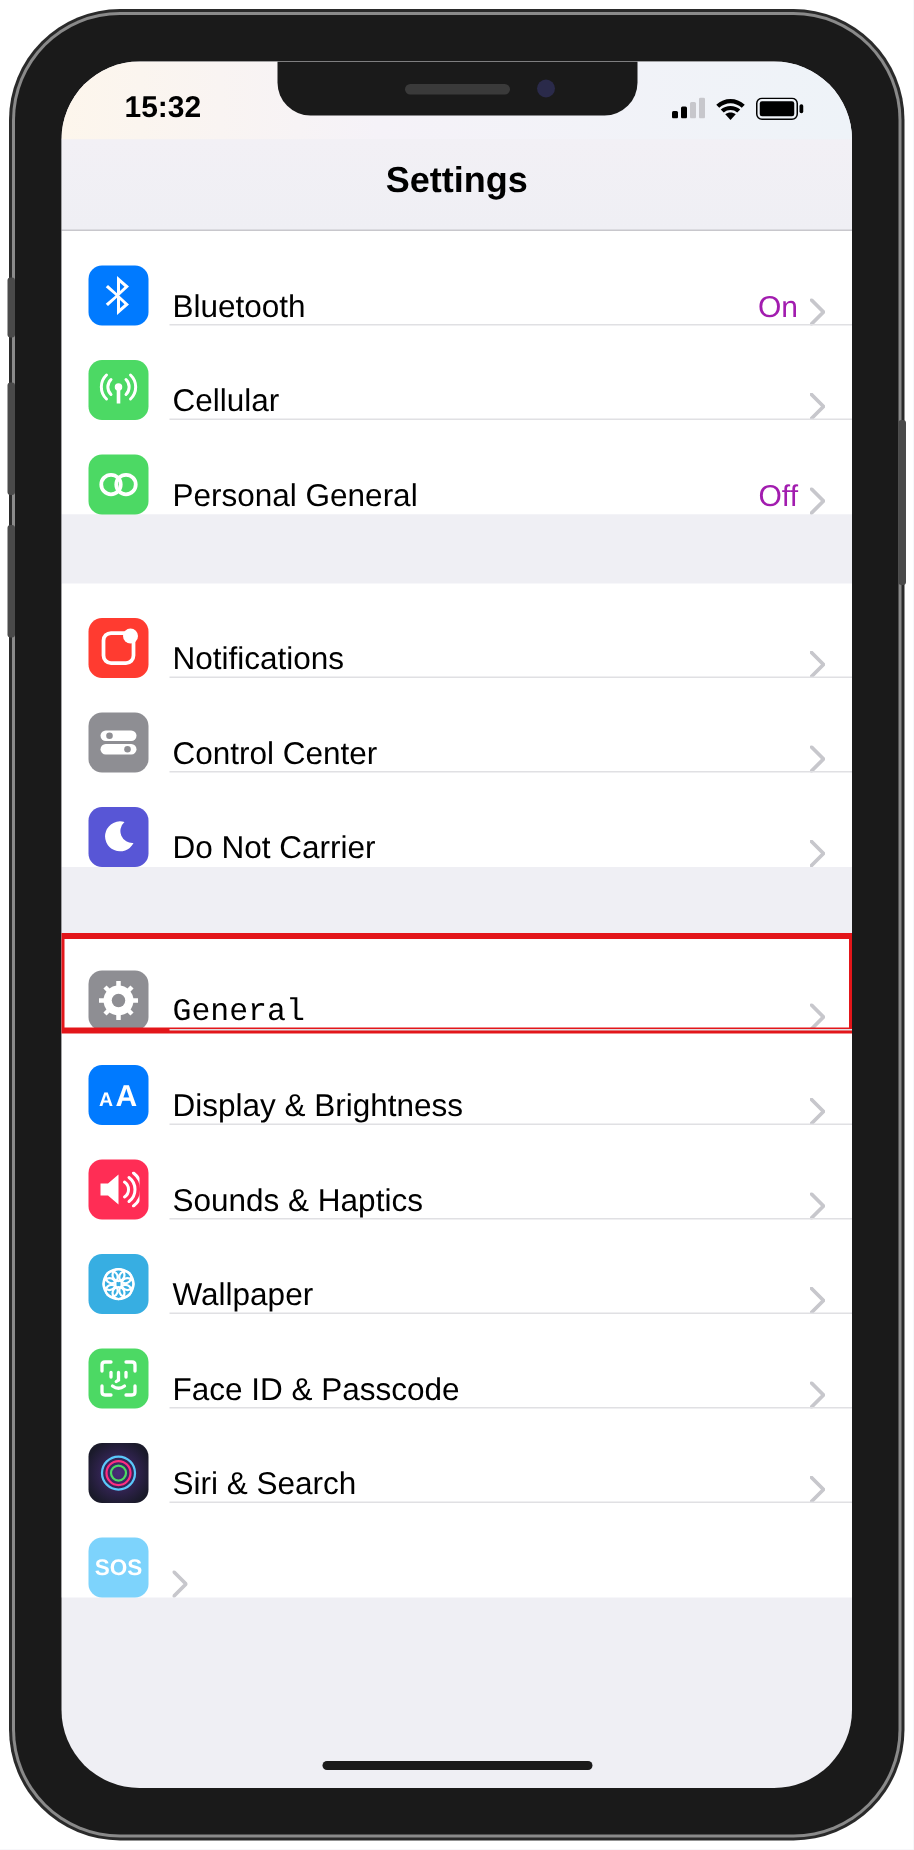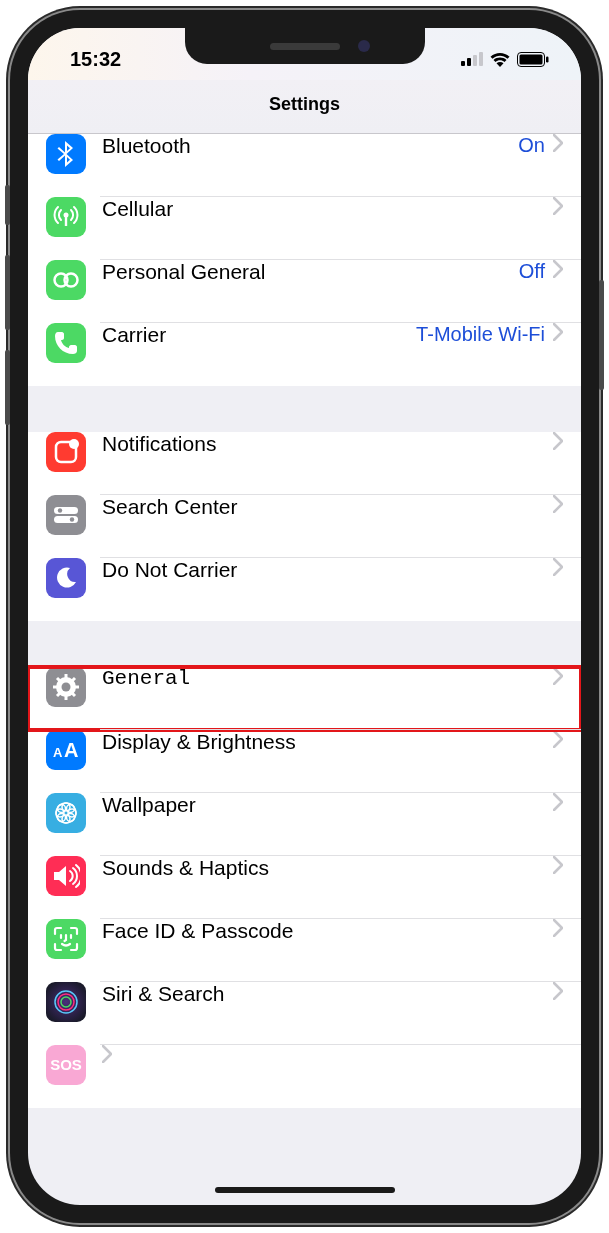--- a/index.html
+++ b/index.html
@@ -8,21 +8,21 @@
     background: #fff;
     display: flex;
     justify-content: center;
     padding: 10px;
   }
   .phone {
     width: 589px;
     height: 1213px;
     background: #1a1a1a;
     border-radius: 70px;
-    padding: 18px;
+    padding: 31px;
     position: relative;
     box-shadow: 0 0 0 2px #8a8a8a, 0 0 0 4px #2a2a2a;
   }
   .screen {
     width: 100%;
     height: 100%;
     background: #efeff4;
     border-radius: 52px;
     overflow: hidden;
     position: relative;
@@ -56,30 +56,30 @@
     align-items: center;
     padding: 10px 32px 0 42px;
     font-size: 20px;
     font-weight: 600;
     background: linear-gradient(90deg, #fdf6ec 0%, #f5f2f8 40%, #eef3f8 100%);
   }
   .status-right { display:flex; align-items:center; gap:6px; }
   .header {
     text-align: center;
     padding: 14px 0 18px;
-    font-size: 18px;
+    font-size: 24px;
     font-weight: 700;
     background: linear-gradient(180deg, #f2f0f5 0%, #efeff4 100%);
     border-bottom: 1px solid #c8c7cc;
   }
   .group-gap { height: 46px; background:#efeff4; }
   .list { background:#fff; }
   .row {
     display:flex;
-    align-items:flex-start;
+    align-items:flex-end;
     min-height:63px;
     padding: 0 18px 0 18px;
     position: relative;
   }
   .row.highlighted {
     outline: 4px solid #e3161a;
     outline-offset: -2px;
     z-index: 2;
     font-family: Liberation Mono, monospace;
   }
@@ -97,21 +97,21 @@
     flex-shrink:0;
     display:flex; align-items:center; justify-content:center;
   }
   .label {
     flex: 1;
     font-size: 21px;
     color:#000;
   }
   .value {
     font-size: 20px;
-    color:#1d4ed8;
+    color:#a21caf;
     margin-right: 8px;
   }
   .chevron {
     color:#c7c7cc;
     font-size: 24px;
     font-weight: 300;
   }
   .home-indicator {
     position:absolute;
     bottom:12px;
@@ -223,34 +223,20 @@
         <span class="label">Personal General</span>
         <span class="value">Off</span>
         <span class="chevron">
           <svg width="10" height="18" viewBox="0 0 10 18">
               <path d="M1 1 L9 9 L1 17" fill="none" stroke="#c7c7cc" stroke-width="2.5" stroke-linecap="round" stroke-linejoin="round"></path>
             </svg>
         </span>
         <div class="sep"></div>
       </div>
 
-      <div class="row">
-        <div class="icon" style="background:#4cd964">
-          <svg width="26" height="26" viewBox="0 0 26 26">
-              <path d="M5 2 C3 2 2 4 2 6 C2 16 10 24 20 24 C22 24 24 23 24 21 L24 17 C24 16 23 15 22 15 L18 15 C17 15 16 16 16 17 L16 18 C12 17 9 14 8 10 L9 10 C10 10 11 9 11 8 L11 4 C11 3 10 2 9 2 Z" fill="#fff"></path>
-            </svg>
-        </div>
-        <span class="label">Carrier</span>
-        <span class="value">T-Mobile Wi-Fi</span>
-        <span class="chevron">
-          <svg width="10" height="18" viewBox="0 0 10 18">
-              <path d="M1 1 L9 9 L1 17" fill="none" stroke="#c7c7cc" stroke-width="2.5" stroke-linecap="round" stroke-linejoin="round"></path>
-            </svg>
-        </span>
-      </div>
     </div>
 
     <div class="group-gap"></div>
 
     <div class="list">
 
       <div class="row">
         <div class="icon" style="background:#ff3b30">
           <svg width="28" height="28" viewBox="0 0 28 28">
             <rect x="4" y="4" width="20" height="20" rx="5" fill="none" stroke="#fff" stroke-width="2.5"></rect>
@@ -268,21 +254,21 @@
 
       <div class="row">
         <div class="icon" style="background:#8e8e93">
           <svg width="28" height="20" viewBox="0 0 28 20">
             <rect x="2" y="2" width="24" height="7" rx="3.5" fill="#fff"></rect>
             <circle cx="8" cy="5.5" r="2.2" fill="#8e8e93"></circle>
             <rect x="2" y="11" width="24" height="7" rx="3.5" fill="#fff"></rect>
             <circle cx="20" cy="14.5" r="2.2" fill="#8e8e93"></circle>
           </svg>
         </div>
-        <span class="label">Search Center</span>
+        <span class="label">Control Center</span>
         <span class="chevron">
           <svg width="10" height="18" viewBox="0 0 10 18">
               <path d="M1 1 L9 9 L1 17" fill="none" stroke="#c7c7cc" stroke-width="2.5" stroke-linecap="round" stroke-linejoin="round"></path>
             </svg>
         </span>
         <div class="sep"></div>
       </div>
 
       <div class="row">
         <div class="icon" style="background:#5856d6">
@@ -341,20 +327,38 @@
         <span class="label">Display &amp; Brightness</span>
         <span class="chevron">
           <svg width="10" height="18" viewBox="0 0 10 18">
               <path d="M1 1 L9 9 L1 17" fill="none" stroke="#c7c7cc" stroke-width="2.5" stroke-linecap="round" stroke-linejoin="round"></path>
             </svg>
         </span>
         <div class="sep"></div>
       </div>
 
       <div class="row">
+        <div class="icon" style="background:#ff2d55">
+          <svg width="28" height="24" viewBox="0 0 28 24">
+            <path d="M2 8 L7 8 L14 2 L14 22 L7 16 L2 16 Z" fill="#fff"></path>
+            <path d="M18 7 A6 6 0 0 1 18 17" fill="none" stroke="#fff" stroke-width="2" stroke-linecap="round"></path>
+            <path d="M21 4 A10 10 0 0 1 21 20" fill="none" stroke="#fff" stroke-width="2" stroke-linecap="round"></path>
+            <path d="M24 1 A14 14 0 0 1 24 23" fill="none" stroke="#fff" stroke-width="2" stroke-linecap="round"></path>
+          </svg>
+        </div>
+        <span class="label">Sounds &amp; Haptics</span>
+        <span class="chevron">
+          <svg width="10" height="18" viewBox="0 0 10 18">
+              <path d="M1 1 L9 9 L1 17" fill="none" stroke="#c7c7cc" stroke-width="2.5" stroke-linecap="round" stroke-linejoin="round"></path>
+            </svg>
+        </span>
+        <div class="sep"></div>
+      </div>
+
+      <div class="row">
         <div class="icon" style="background:#37aee2">
           <svg width="28" height="28" viewBox="0 0 28 28">
             <circle cx="14" cy="14" r="10" fill="none" stroke="#fff" stroke-width="1.5"></circle>
             <g fill="none" stroke="#fff" stroke-width="1.5">
               <circle cx="14" cy="8" r="4"></circle>
                 <circle cx="14" cy="20" r="4"></circle>
               <circle cx="8" cy="14" r="4"></circle>
                 <circle cx="20" cy="14" r="4"></circle>
               <circle cx="9.5" cy="9.5" r="4"></circle>
                 <circle cx="18.5" cy="18.5" r="4"></circle>
@@ -366,38 +370,20 @@
         <span class="label">Wallpaper</span>
         <span class="chevron">
           <svg width="10" height="18" viewBox="0 0 10 18">
               <path d="M1 1 L9 9 L1 17" fill="none" stroke="#c7c7cc" stroke-width="2.5" stroke-linecap="round" stroke-linejoin="round"></path>
             </svg>
         </span>
         <div class="sep"></div>
       </div>
 
       <div class="row">
-        <div class="icon" style="background:#ff2d55">
-          <svg width="28" height="24" viewBox="0 0 28 24">
-            <path d="M2 8 L7 8 L14 2 L14 22 L7 16 L2 16 Z" fill="#fff"></path>
-            <path d="M18 7 A6 6 0 0 1 18 17" fill="none" stroke="#fff" stroke-width="2" stroke-linecap="round"></path>
-            <path d="M21 4 A10 10 0 0 1 21 20" fill="none" stroke="#fff" stroke-width="2" stroke-linecap="round"></path>
-            <path d="M24 1 A14 14 0 0 1 24 23" fill="none" stroke="#fff" stroke-width="2" stroke-linecap="round"></path>
-          </svg>
-        </div>
-        <span class="label">Sounds &amp; Haptics</span>
-        <span class="chevron">
-          <svg width="10" height="18" viewBox="0 0 10 18">
-              <path d="M1 1 L9 9 L1 17" fill="none" stroke="#c7c7cc" stroke-width="2.5" stroke-linecap="round" stroke-linejoin="round"></path>
-            </svg>
-        </span>
-        <div class="sep"></div>
-      </div>
-
-      <div class="row">
         <div class="icon" style="background:#4cd964">
           <svg width="28" height="28" viewBox="0 0 28 28" fill="none" stroke="#fff" stroke-width="2.2" stroke-linecap="round">
             <path d="M3 9 V5 Q3 3 5 3 H9"></path>
               <path d="M19 3 H23 Q25 3 25 5 V9"></path>
             <path d="M25 19 V23 Q25 25 23 25 H19"></path>
               <path d="M9 25 H5 Q3 25 3 23 V19"></path>
             <line x1="9" y1="10" x2="9" y2="13"></line>
               <line x1="19" y1="10" x2="19" y2="13"></line>
             <path d="M14 10 V15 L12.5 16"></path>
             <path d="M10 19 Q14 22 18 19"></path>
@@ -423,21 +409,21 @@
         <span class="label">Siri &amp; Search</span>
         <span class="chevron">
           <svg width="10" height="18" viewBox="0 0 10 18">
               <path d="M1 1 L9 9 L1 17" fill="none" stroke="#c7c7cc" stroke-width="2.5" stroke-linecap="round" stroke-linejoin="round"></path>
             </svg>
         </span>
         <div class="sep"></div>
       </div>
 
       <div class="row">
-        <div class="icon" style="background:#f9a8d4">
+        <div class="icon" style="background:#7dd3fc">
           <svg width="36" height="20" viewBox="0 0 36 20">
               <text x="18" y="15" text-anchor="middle" font-size="15" font-weight="800" fill="#fff" font-family="Helvetica">SOS</text>
             </svg>
         </div>
         <span class="chevron">
           <svg width="10" height="18" viewBox="0 0 10 18">
               <path d="M1 1 L9 9 L1 17" fill="none" stroke="#c7c7cc" stroke-width="2.5" stroke-linecap="round" stroke-linejoin="round"></path>
             </svg>
         </span>
         <div class="sep"></div>

